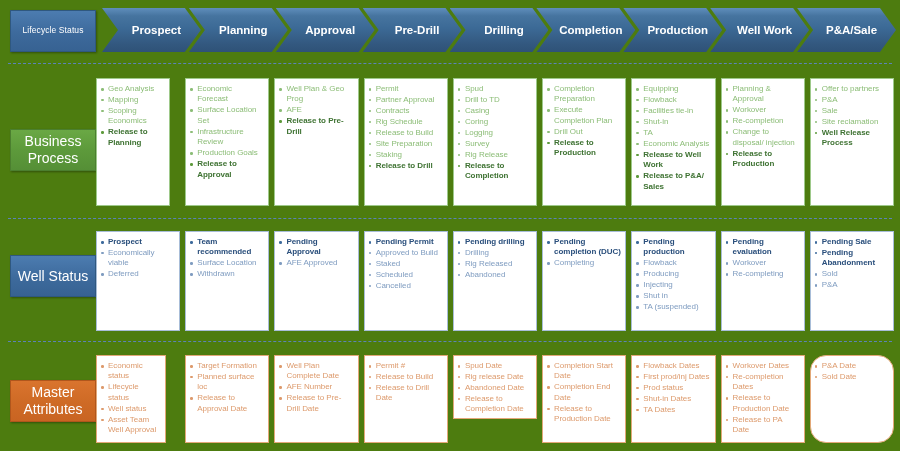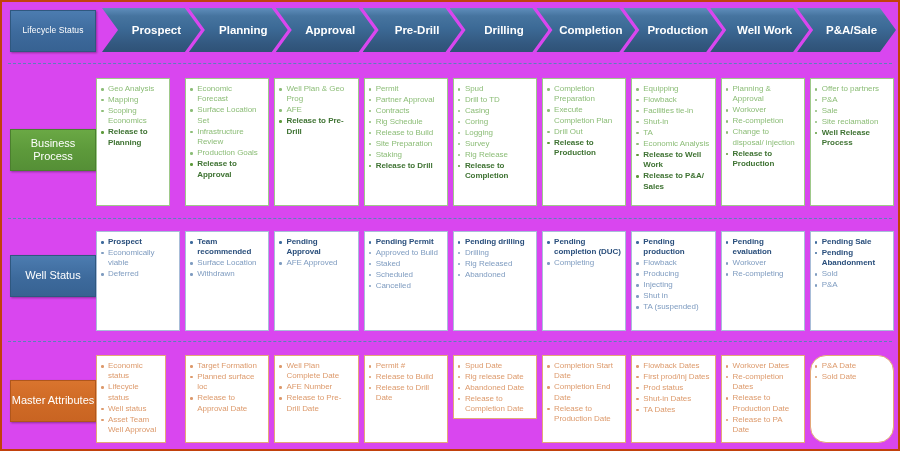--- a/index.html
+++ b/index.html
@@ -4,22 +4,22 @@
 <style>
   html,body{margin:0;padding:0;background:#ffffff;}
   body{
     font-family:"Liberation Sans", sans-serif;
     -webkit-font-smoothing:antialiased;
   }
   #page{
     position:relative;
     width:900px;height:451px;
     box-sizing:border-box;
-    background:#d946ef;
-    border:2px solid #c2410c;
+    background:#4d7c0f;
+    border:2px solid #4d7c0f;
     overflow:hidden;
   }
 
   
   #header{
     position:absolute;left:0;top:0;width:896px;height:56px;
   }
   .lifecycle-box{
     position:absolute;left:8px;top:8px;width:84px;height:40px;
     background:linear-gradient(180deg,#4c7cb0 0%,#3d6a9c 55%,#376292 100%);
@@ -41,21 +41,21 @@
   .chev span{display:block;padding-left:10px;}
 
   
   .hrule{
     position:absolute;left:6px;width:884px;height:0;
     border-top:1px dashed #5b83b8;
   }
   .rowlabel{
     position:absolute;width:84px;height:40px;left:8px;
     display:flex;align-items:center;justify-content:center;
-    color:#ffffff;font-size:11px;text-align:center;line-height:1.2;
+    color:#ffffff;font-size:14px;text-align:center;line-height:1.2;
     box-shadow:1px 1px 2px rgba(0,0,0,.35);
   }
   .rowlabel.green{
     background:linear-gradient(180deg,#6aa845 0%,#5d9a3b 50%,#558f36 100%);
     border:1px solid #4b7f2f;
   }
   .rowlabel.blue{
     background:linear-gradient(180deg,#4c7cb0 0%,#3d6a9c 55%,#376292 100%);
     border:1px solid #2f587f;
   }

